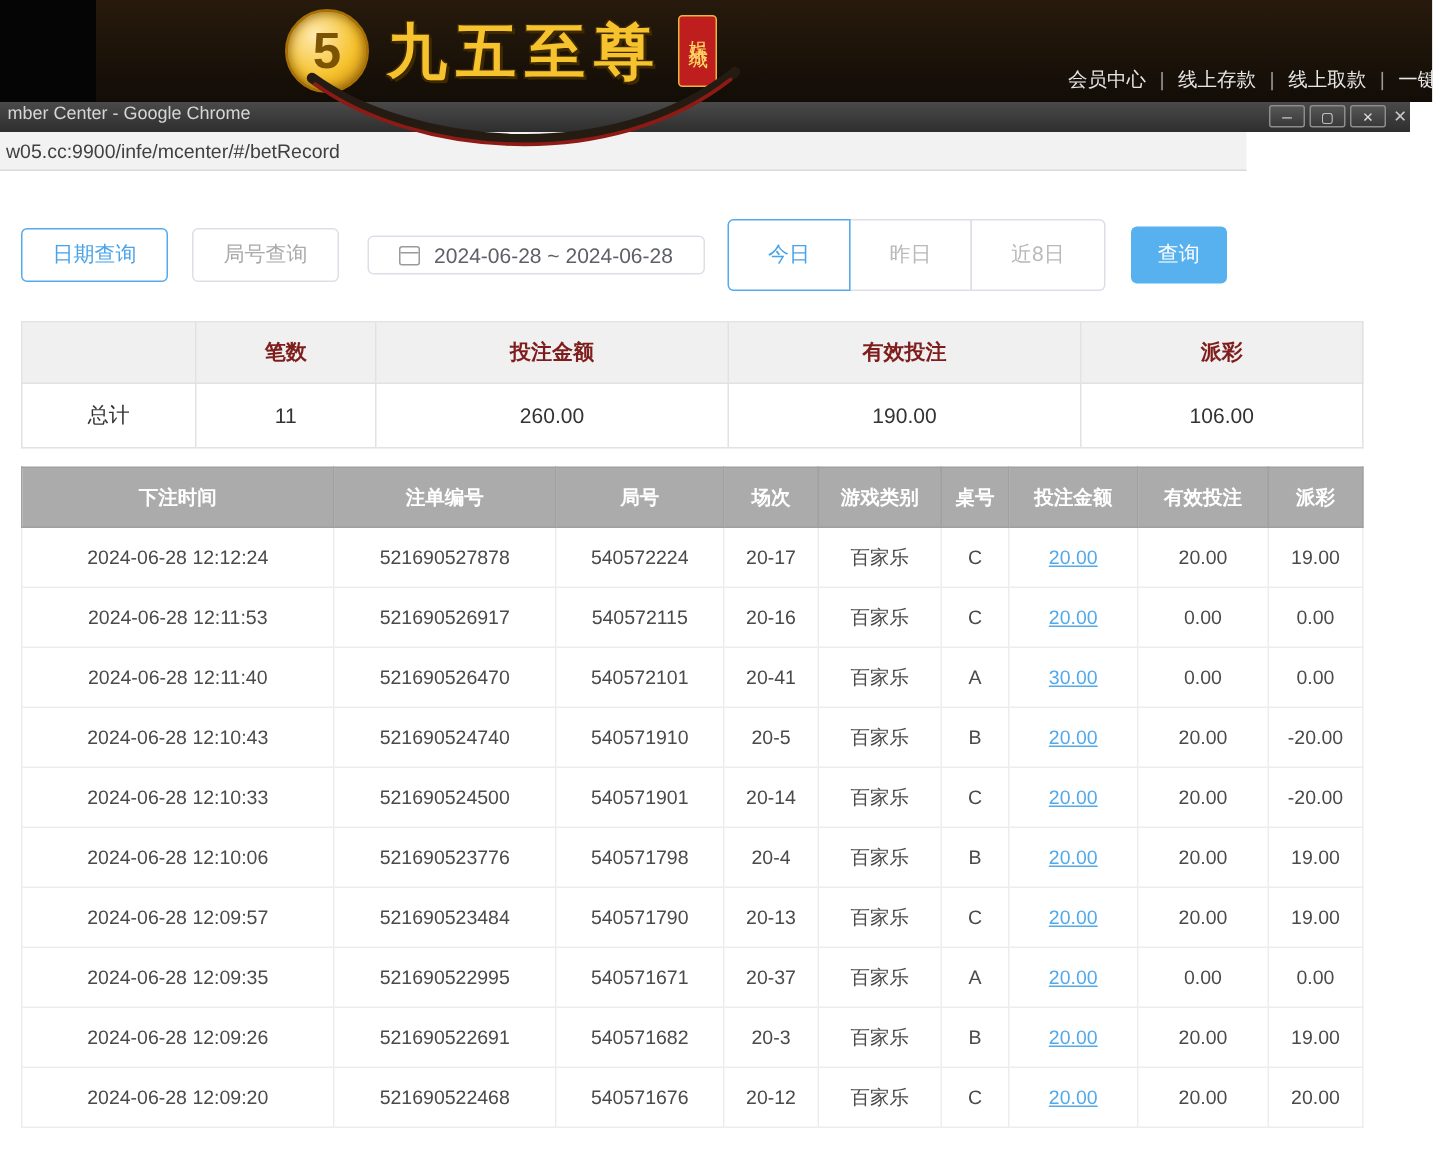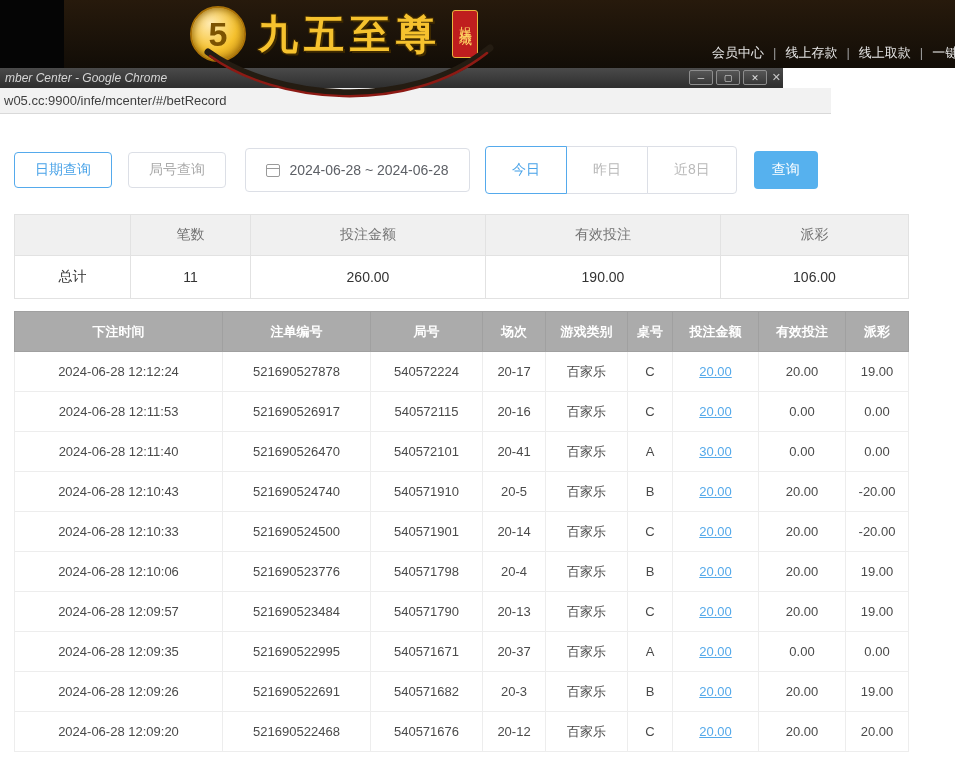--- a/index.html
+++ b/index.html
@@ -20,58 +20,58 @@
         text-shadow:2px 2px 0 #3f2a00,-1px -1px 0 #3f2a00,1px -1px 0 #3f2a00,-1px 1px 0 #3f2a00;}
   .logo-badge{margin-left:10px;writing-mode:vertical-rl;background:#bf1e1e;color:#ffd763;
         border:1px solid #e9b53c;border-radius:3px;font-size:13px;letter-spacing:3px;
         padding:5px 3px;height:48px;box-sizing:border-box;}
   .top-nav{position:absolute;left:712px;top:44px;white-space:nowrap;color:#e6e6e6;font-size:13px;z-index:2;}
   .nav-item{cursor:pointer;}
   .nav-item:not(:last-child)::after{content:"|";color:#9a9a9a;margin:0 9px;}
   .swoosh{position:absolute;left:204px;top:44px;z-index:6;pointer-events:none;}
 
   
-  .titlebar{position:absolute;top:68px;left:0;width:783px;height:20px;
+  .titlebar{position:absolute;top:68px;left:0;width:940px;height:20px;
             background:linear-gradient(180deg,#4a4a4a,#2e2e2e);z-index:4;
-            display:flex;align-items:center;color:#d6d6d6;font-size:12px;font-style:italic;}
+            display:flex;align-items:flex-start;color:#d6d6d6;font-size:12px;}
   .titlebar-text{margin-left:5px;}
   .win-controls{position:absolute;right:16px;top:2px;display:flex;gap:3px;}
   .win-btn{width:24px;height:15px;border:1px solid #8d8d8d;background:linear-gradient(#565656,#393939);
            color:#e0e0e0;font-size:9px;line-height:14px;text-align:center;border-radius:2px;cursor:pointer;
            box-sizing:border-box;}
   .outer-close{position:absolute;right:2px;top:3px;color:#c9c9c9;font-size:11px;cursor:pointer;}
   .urlbar{position:absolute;top:88px;left:0;width:831px;height:26px;background:#f2f2f2;
           border-bottom:1px solid #d9d9d9;z-index:3;display:flex;align-items:center;
           font-size:13px;color:#3f3f3f;box-sizing:border-box;padding-left:4px;}
 
   
   .content{position:absolute;top:114px;left:0;width:955px;height:655px;background:#fff;z-index:2;}
   .filters{display:flex;align-items:center;margin:32px 0 0 14px;}
   .btn{height:36px;box-sizing:border-box;border-radius:4px;background:#fff;font-size:14px;
        padding:0 20px;cursor:pointer;font-family:inherit;}
   .btn-blue{border:1px solid #55aaec;color:#4aa3e8;}
   .btn-gray{border:1px solid #dcdfe6;color:#aaaaaa;margin-left:16px;}
-  .date-box{display:flex;align-items:center;justify-content:center;width:225px;height:44px;
+  .date-box{display:flex;align-items:center;justify-content:center;width:225px;height:26px;
             box-sizing:border-box;border:1px solid #dcdfe6;border-radius:4px;color:#5d6066;
             font-size:14px;margin:0 15px 0 19px;cursor:pointer;background:#fff;}
   .cal-icon{width:14px;height:13px;border:1px solid #9a9a9a;border-radius:2px;position:relative;
             margin-right:9px;box-sizing:border-box;}
   .cal-icon::before{content:"";position:absolute;top:3px;left:0;right:0;border-top:1px solid #9a9a9a;}
   .btn-group{display:flex;}
   .gbtn{height:48px;box-sizing:border-box;border:1px solid #dcdfe6;background:#fff;color:#b9b9b9;
         font-size:14px;padding:0 26px;margin-left:-1px;cursor:pointer;font-family:inherit;}
   .gbtn:first-child{border-radius:4px 0 0 4px;margin-left:0;border-color:#55aaec;color:#4aa3e8;
         position:relative;z-index:2;}
   .gbtn:last-child{border-radius:0 4px 4px 0;}
   .btn-search{margin-left:17px;width:64px;height:38px;border:none;border-radius:4px;
         background:#56b1ee;color:#fff;font-size:14px;cursor:pointer;font-family:inherit;}
 
   table{border-collapse:collapse;table-layout:fixed;}
   .summary-table{margin:20px 0 0 14px;width:894px;font-size:14px;text-align:center;}
-  .summary-table th{background:#f0f0f0;border:1px solid #e2e2e2;height:38px;font-weight:normal;color:#737373;}
+  .summary-table th{background:#f0f0f0;border:1px solid #e2e2e2;height:38px;font-weight:bold;color:#7f1d1d;}
   .summary-table td{background:#fff;border:1px solid #e2e2e2;height:40px;color:#333;}
 
   .bet-table{margin:12px 0 0 14px;width:894px;font-size:13px;text-align:center;}
   .bet-table th{background:#ababab;border:1px solid #a0a0a0;height:37px;color:#ffffff;font-weight:bold;}
   .bet-table td{border:1px solid #ededed;height:37px;color:#4a4a4a;background:#fff;}
   .amount-link{color:#54a9ea;text-decoration:underline;cursor:pointer;}
   .neg{color:#f22b2b;}
 </style>
 </head>
 <body>

